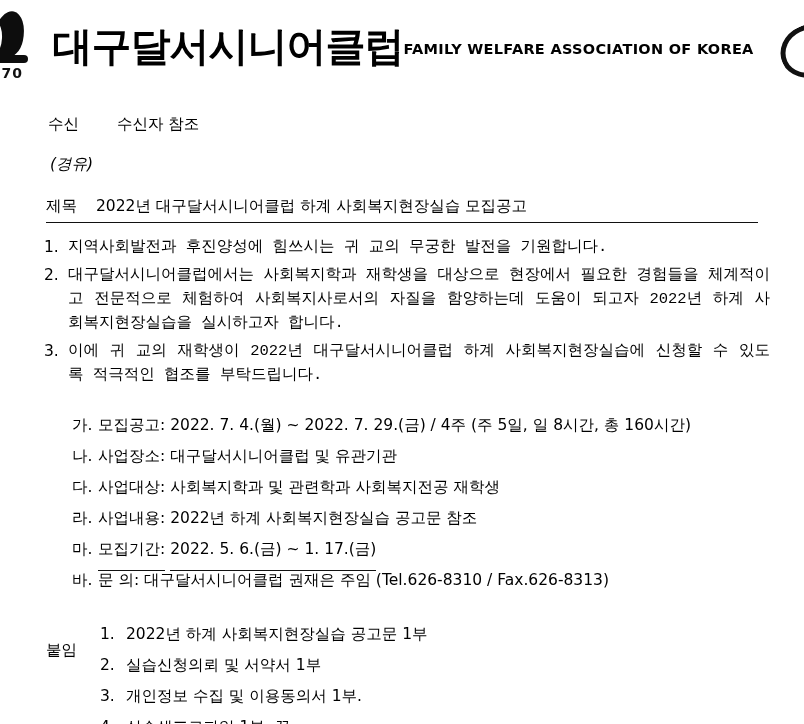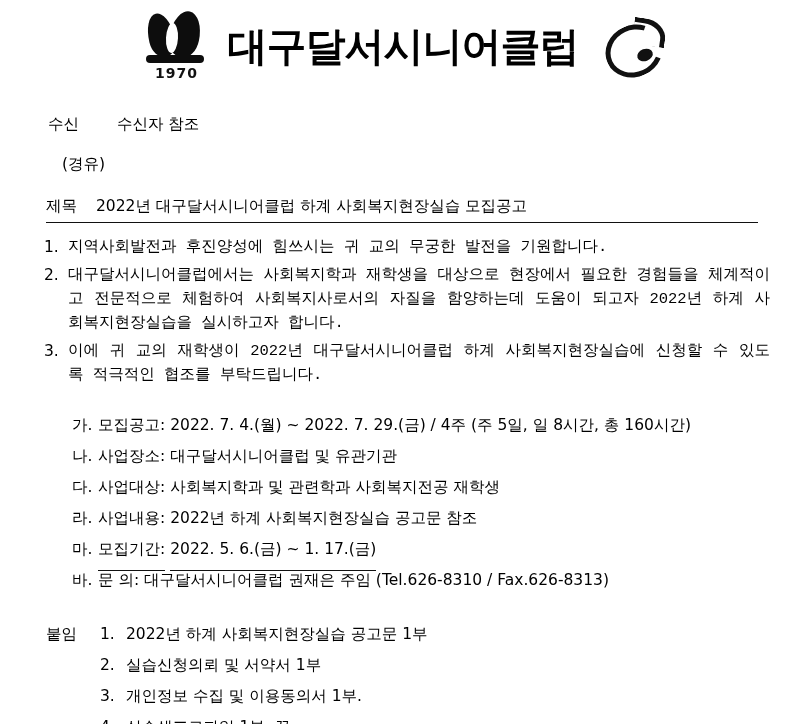--- a/index.html
+++ b/index.html
@@ -144,21 +144,22 @@
   }
 
   .recipient {
     margin-top: 14px;
     margin-left: 4px;
   }
   .recipient .label { margin-right: 33px; }
 
   .via {
     margin-top: 16px;
-    margin-left: 18px;
+    margin-left: 6px;
+    font-style: italic;
   }
 
   .subject-row {
     margin-top: 18px;
     margin-left: 2px;
     padding-bottom: 4px;
     border-bottom: 1.6px solid #111;
     display: inline-block;
     min-width: 712px;
   }
@@ -206,21 +207,21 @@
   }
 
   .attach-block {
     margin-top: 30px;
     position: relative;
     padding-left: 2px;
   }
   .attach-label {
     position: absolute;
     left: 2px;
-    top: 0;
+    top: 16px;
   }
   .attach-list {
     margin: 0;
     padding: 0 0 0 54px;
     list-style: none;
   }
   .attach-list > li {
     position: relative;
     padding-left: 26px;
     margin-bottom: 7px;
@@ -240,20 +241,21 @@
     <div class="logo-mark">
       <div class="blob-a"></div>
       <div class="blob-b"></div>
       <div class="cut"></div>
       <div class="bar"></div>
       <div class="year">1970</div>
     </div>
 
     <div class="wordmark">
       <div class="kr">대구달서시니어클럽</div>
+      <div class="en">FAMILY WELFARE ASSOCIATION OF KOREA</div>
     </div>
 
     <div class="logo-swoosh">
       <div class="ring"></div>
       <div class="tail"></div>
       <div class="dot"></div>
     </div>
   </div>
 
   <div class="body">

